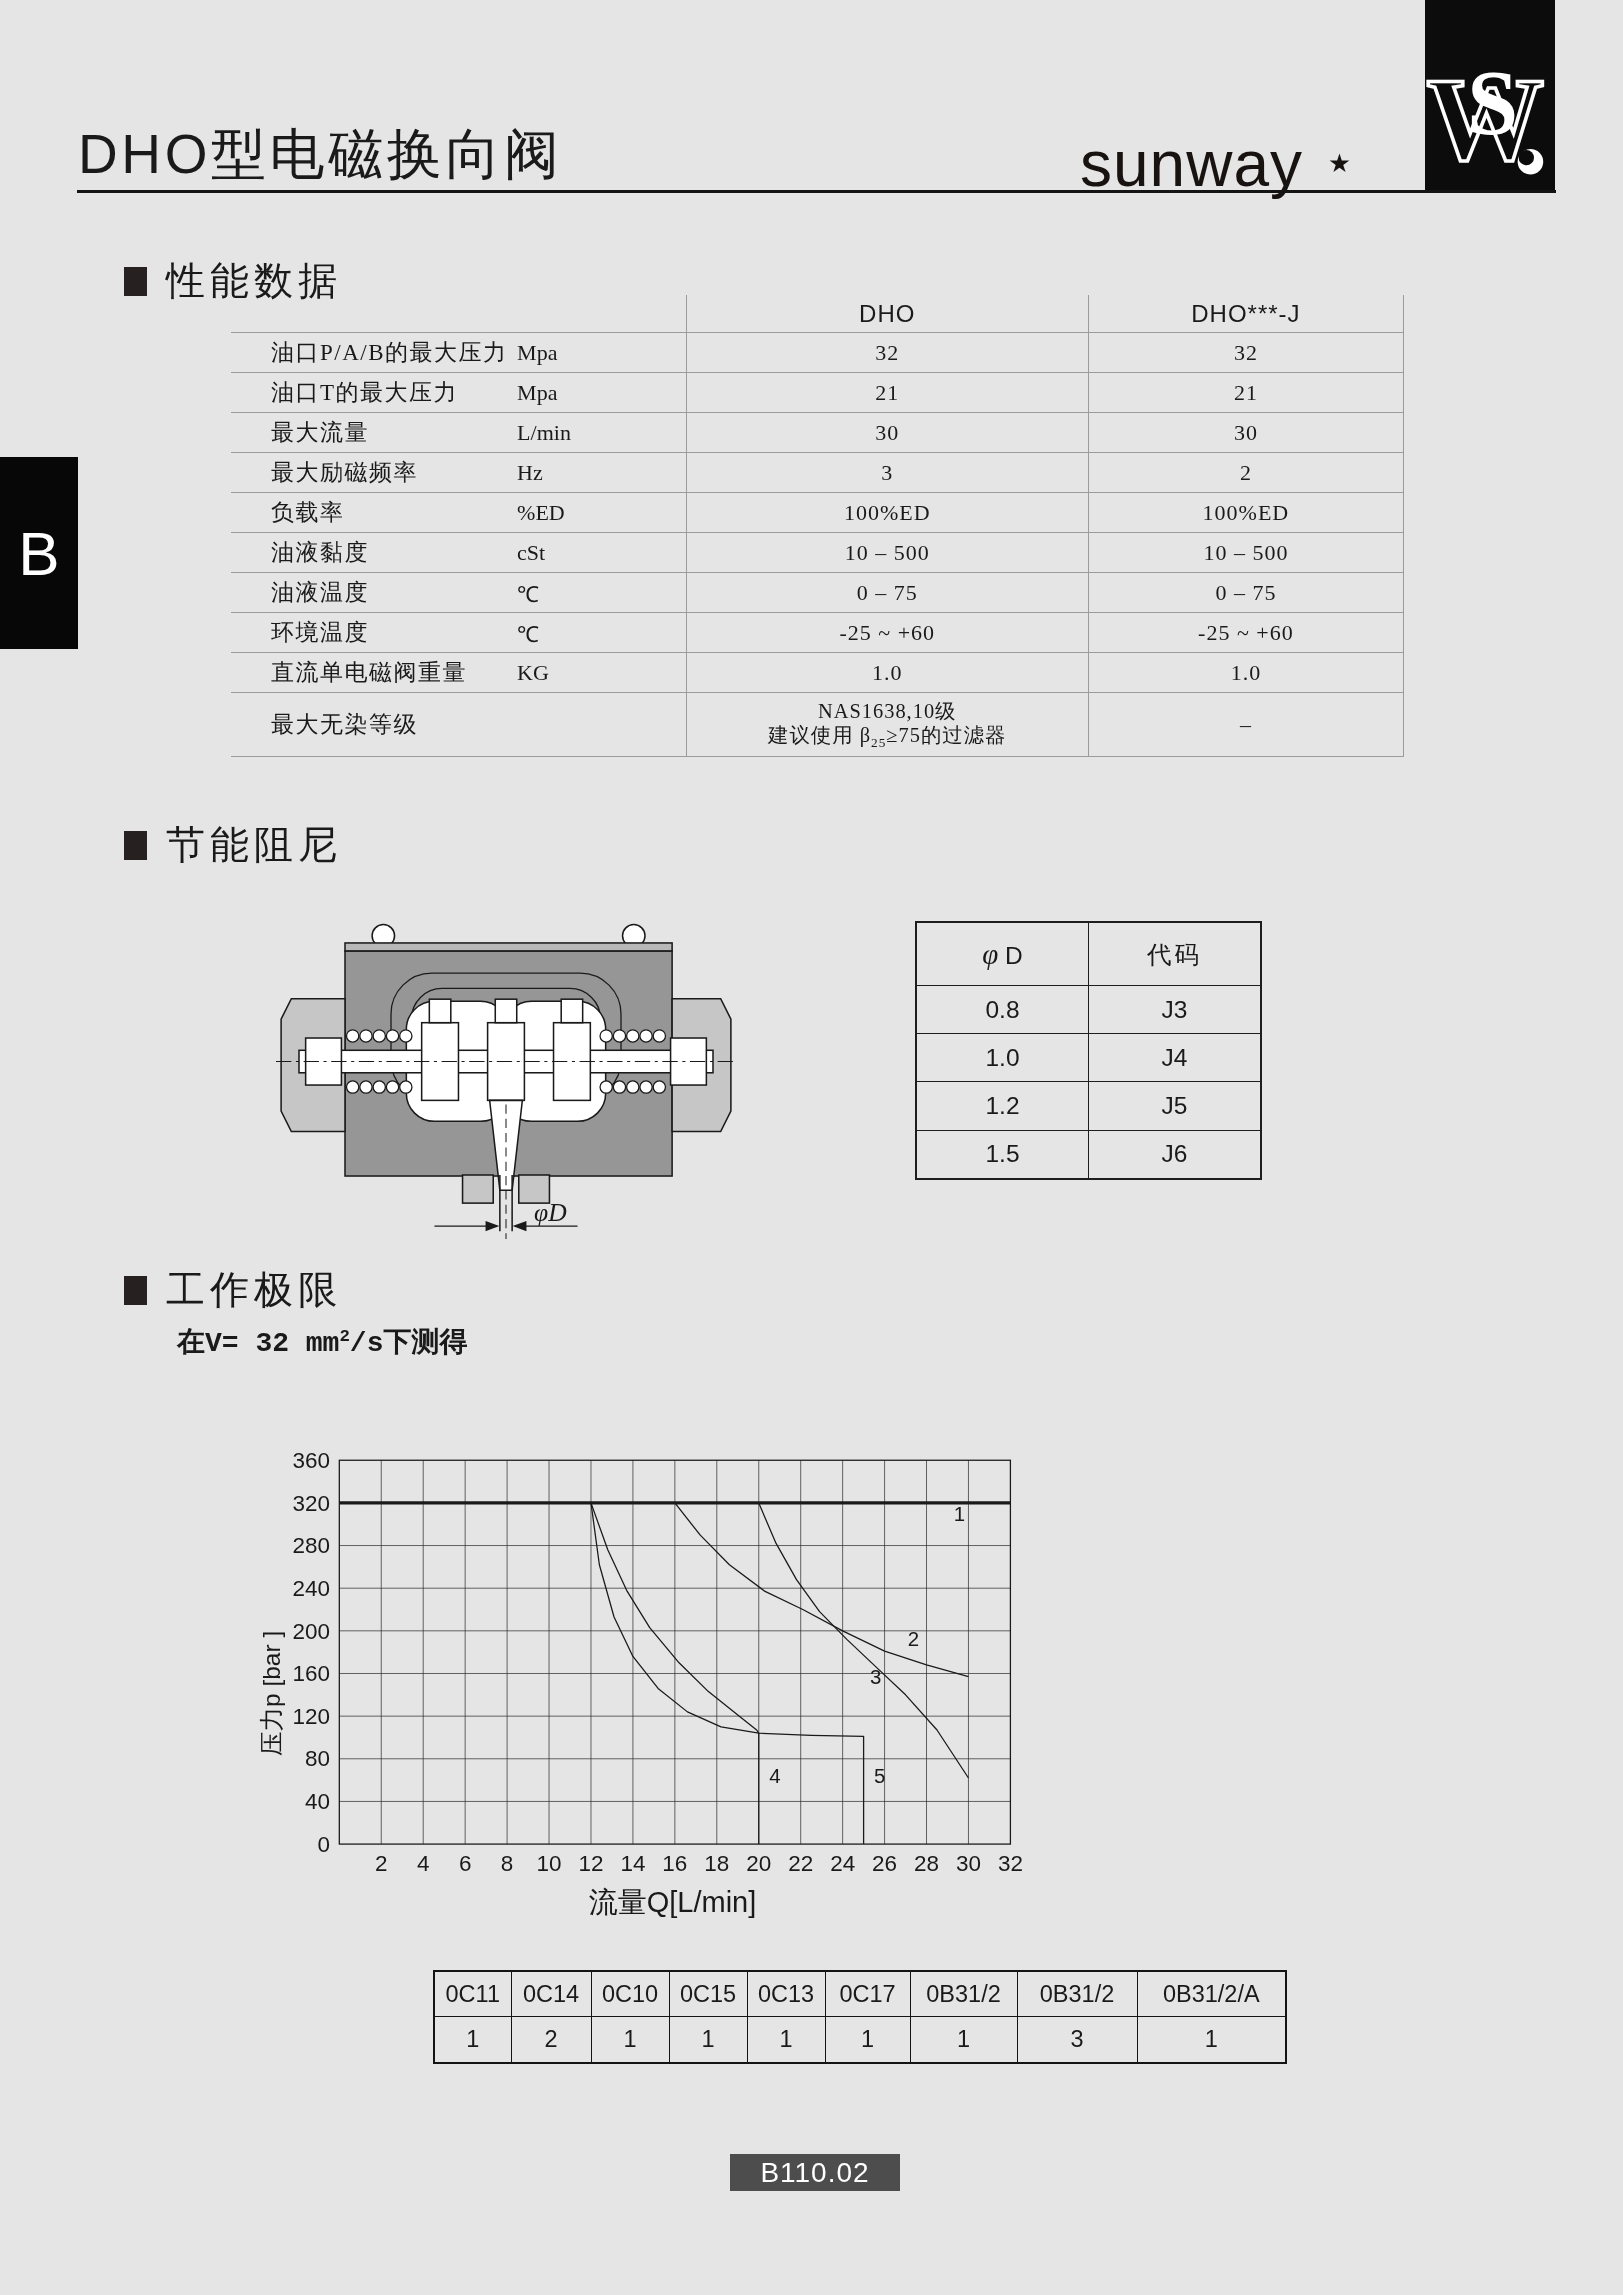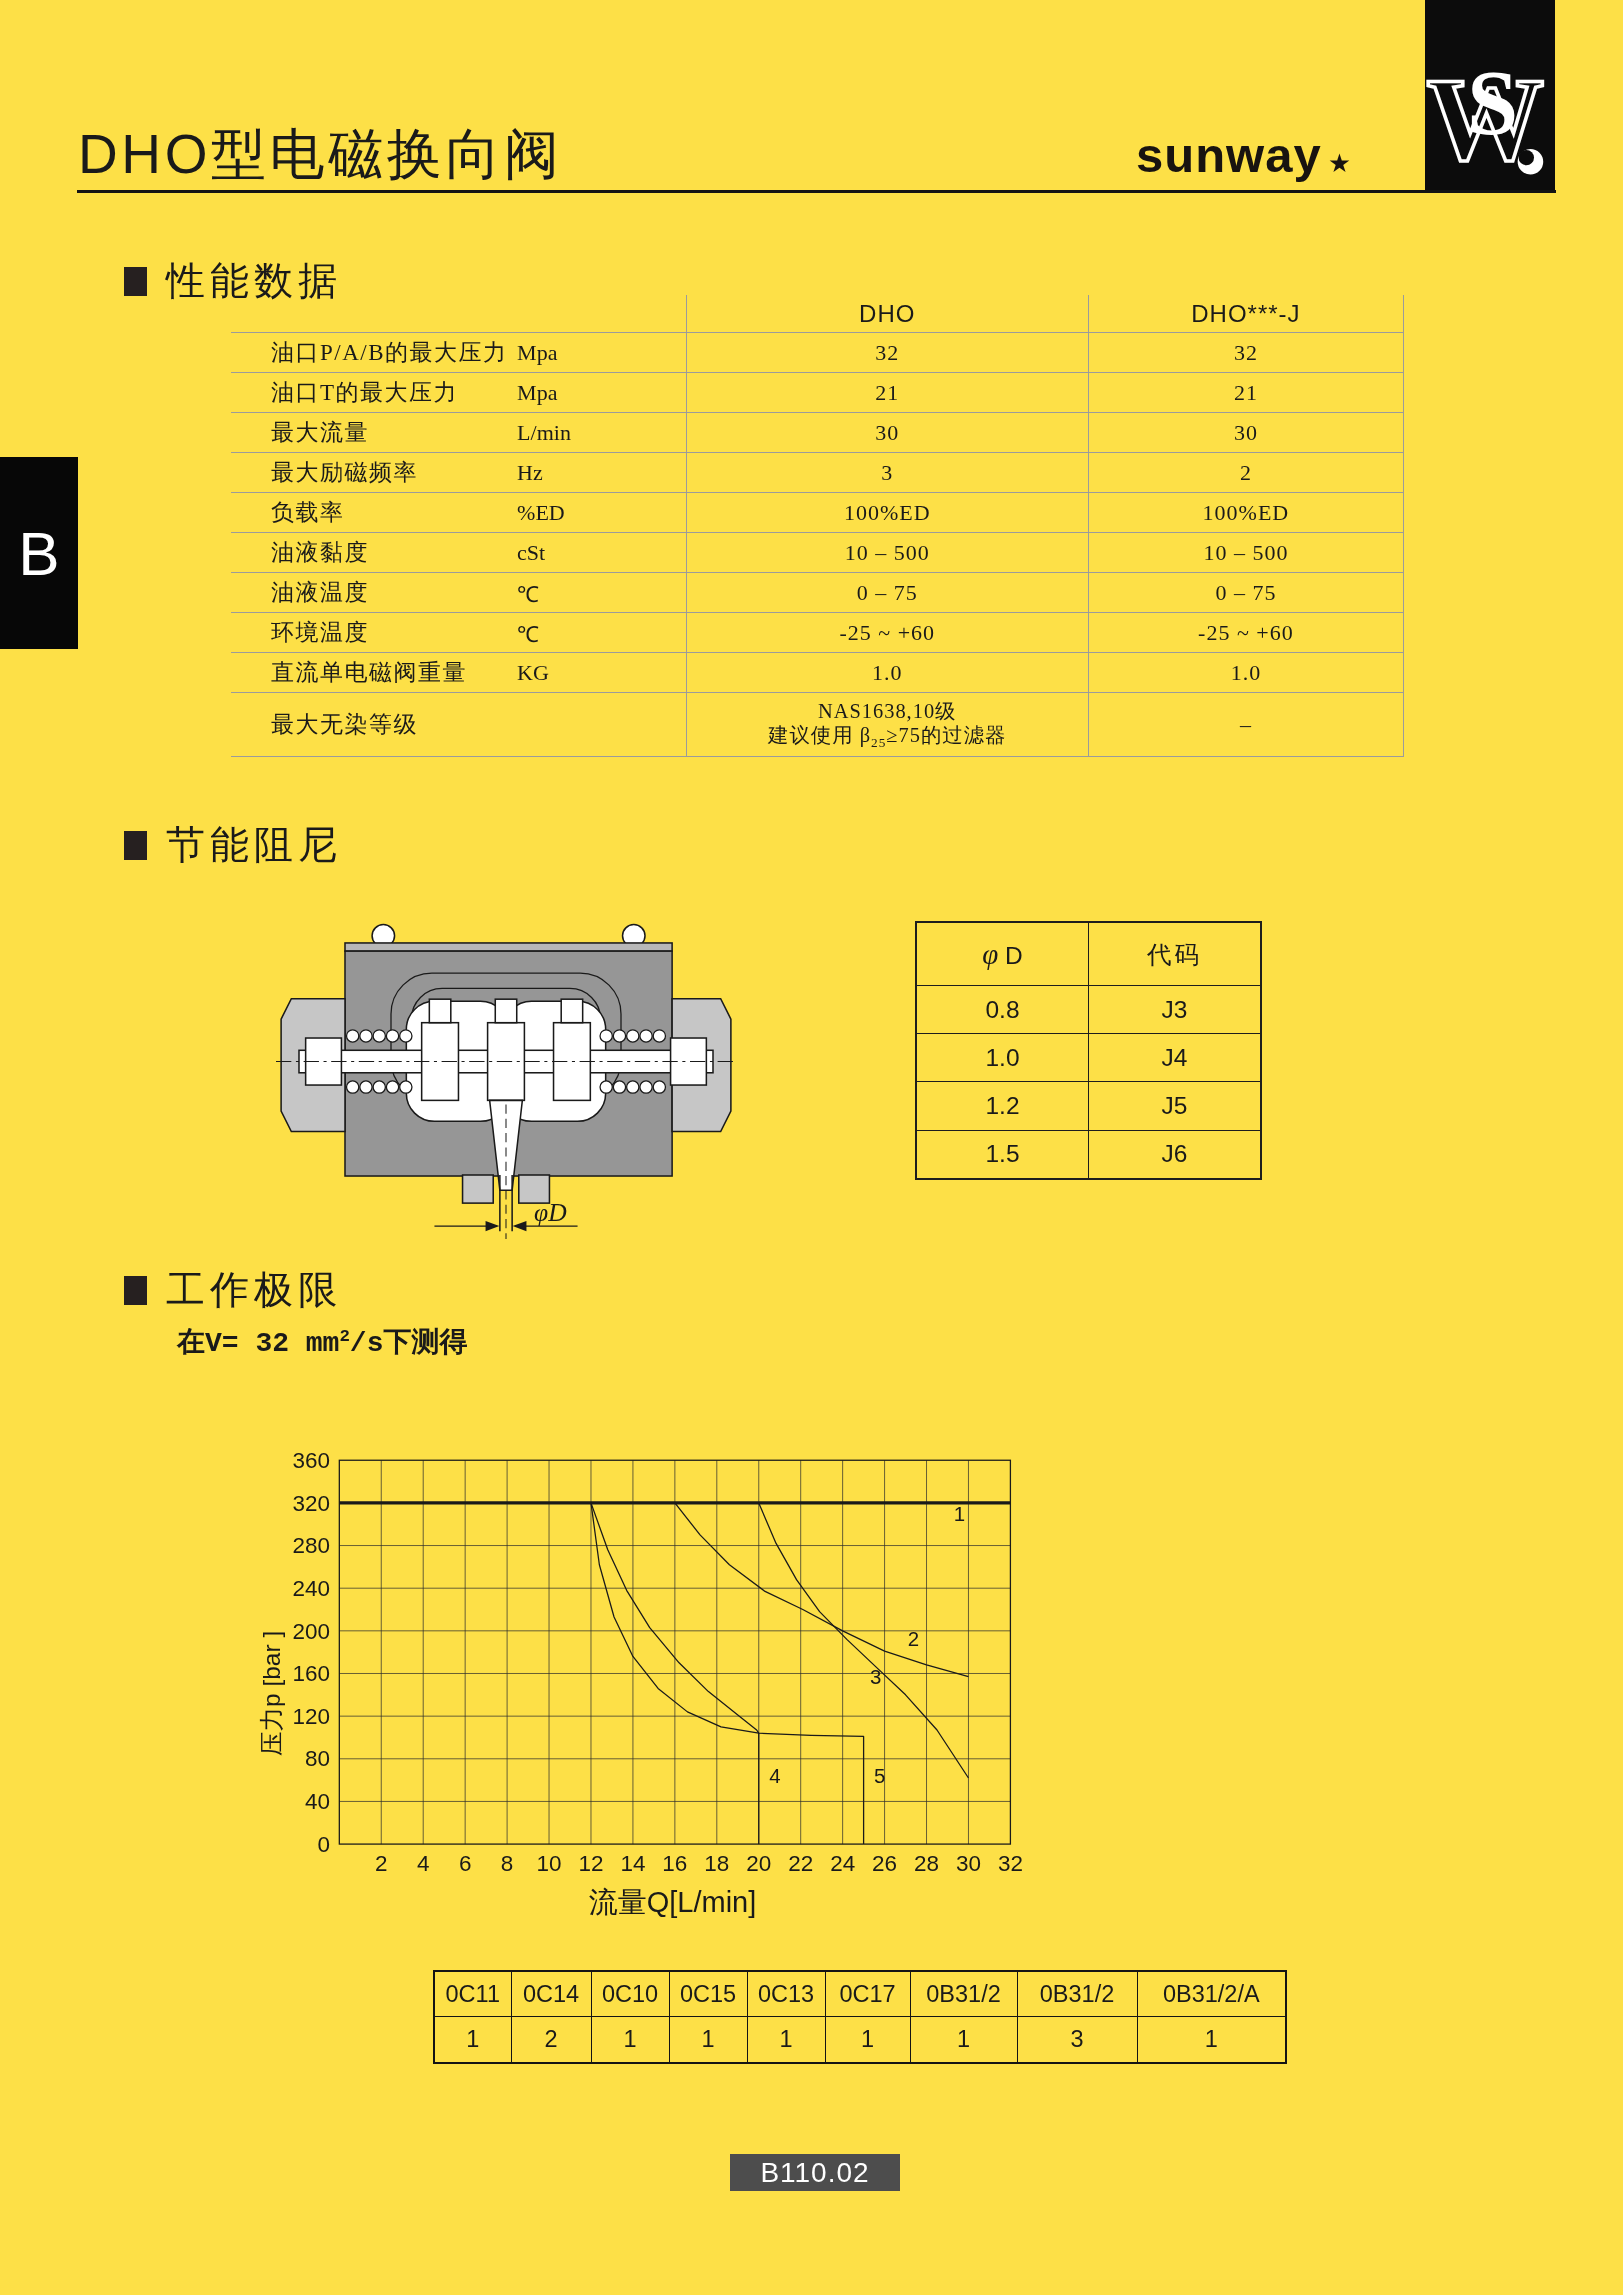--- a/index.html
+++ b/index.html
@@ -1,23 +1,23 @@
 <!DOCTYPE html>
 <html style="font-size:8.2px"><head>
 <meta charset="utf-8">
 <style>
   html,body { margin:0; padding:0; background:#ffffff; }
-  .page { position:relative; width:1623px; height:2295px; background:#fde047; overflow:hidden;
+  .page { position:relative; width:1623px; height:2295px; background:#e5e5e5; overflow:hidden;
           font-family:"Liberation Serif", serif; color:#1a1a1a; }
   .abs { position:absolute; }
 
   
   .title { left:78px; top:118px; font-size:55px; font-weight:500; letter-spacing:3.6px;
            font-family:"Liberation Sans", sans-serif; white-space:nowrap; }
-  .logo-word { left:1136px; top:127px; font-size:49px; font-weight:bold; letter-spacing:1px;
+  .logo-word { left:1080px; top:127px; font-size:64px; font-weight:normal; letter-spacing:1px;
                font-family:"Liberation Sans", sans-serif; color:#181310; }
   .logo-star { left:1328px; top:148px; font-size:25.6px; color:#181310; }
   .logo-box  { left:1425px; top:0; width:130px; height:193px; background:#0c0c0c; }
   .rule { left:77px; top:190px; width:1479px; height:3.1px; background:#141414; }
 
   
   .side-tab { left:0; top:457px; width:78px; height:192px; background:#070707; color:#ffffff;
               display:flex; align-items:center; justify-content:center; font-size:62px;
               font-family:"Liberation Sans", sans-serif; }
 

